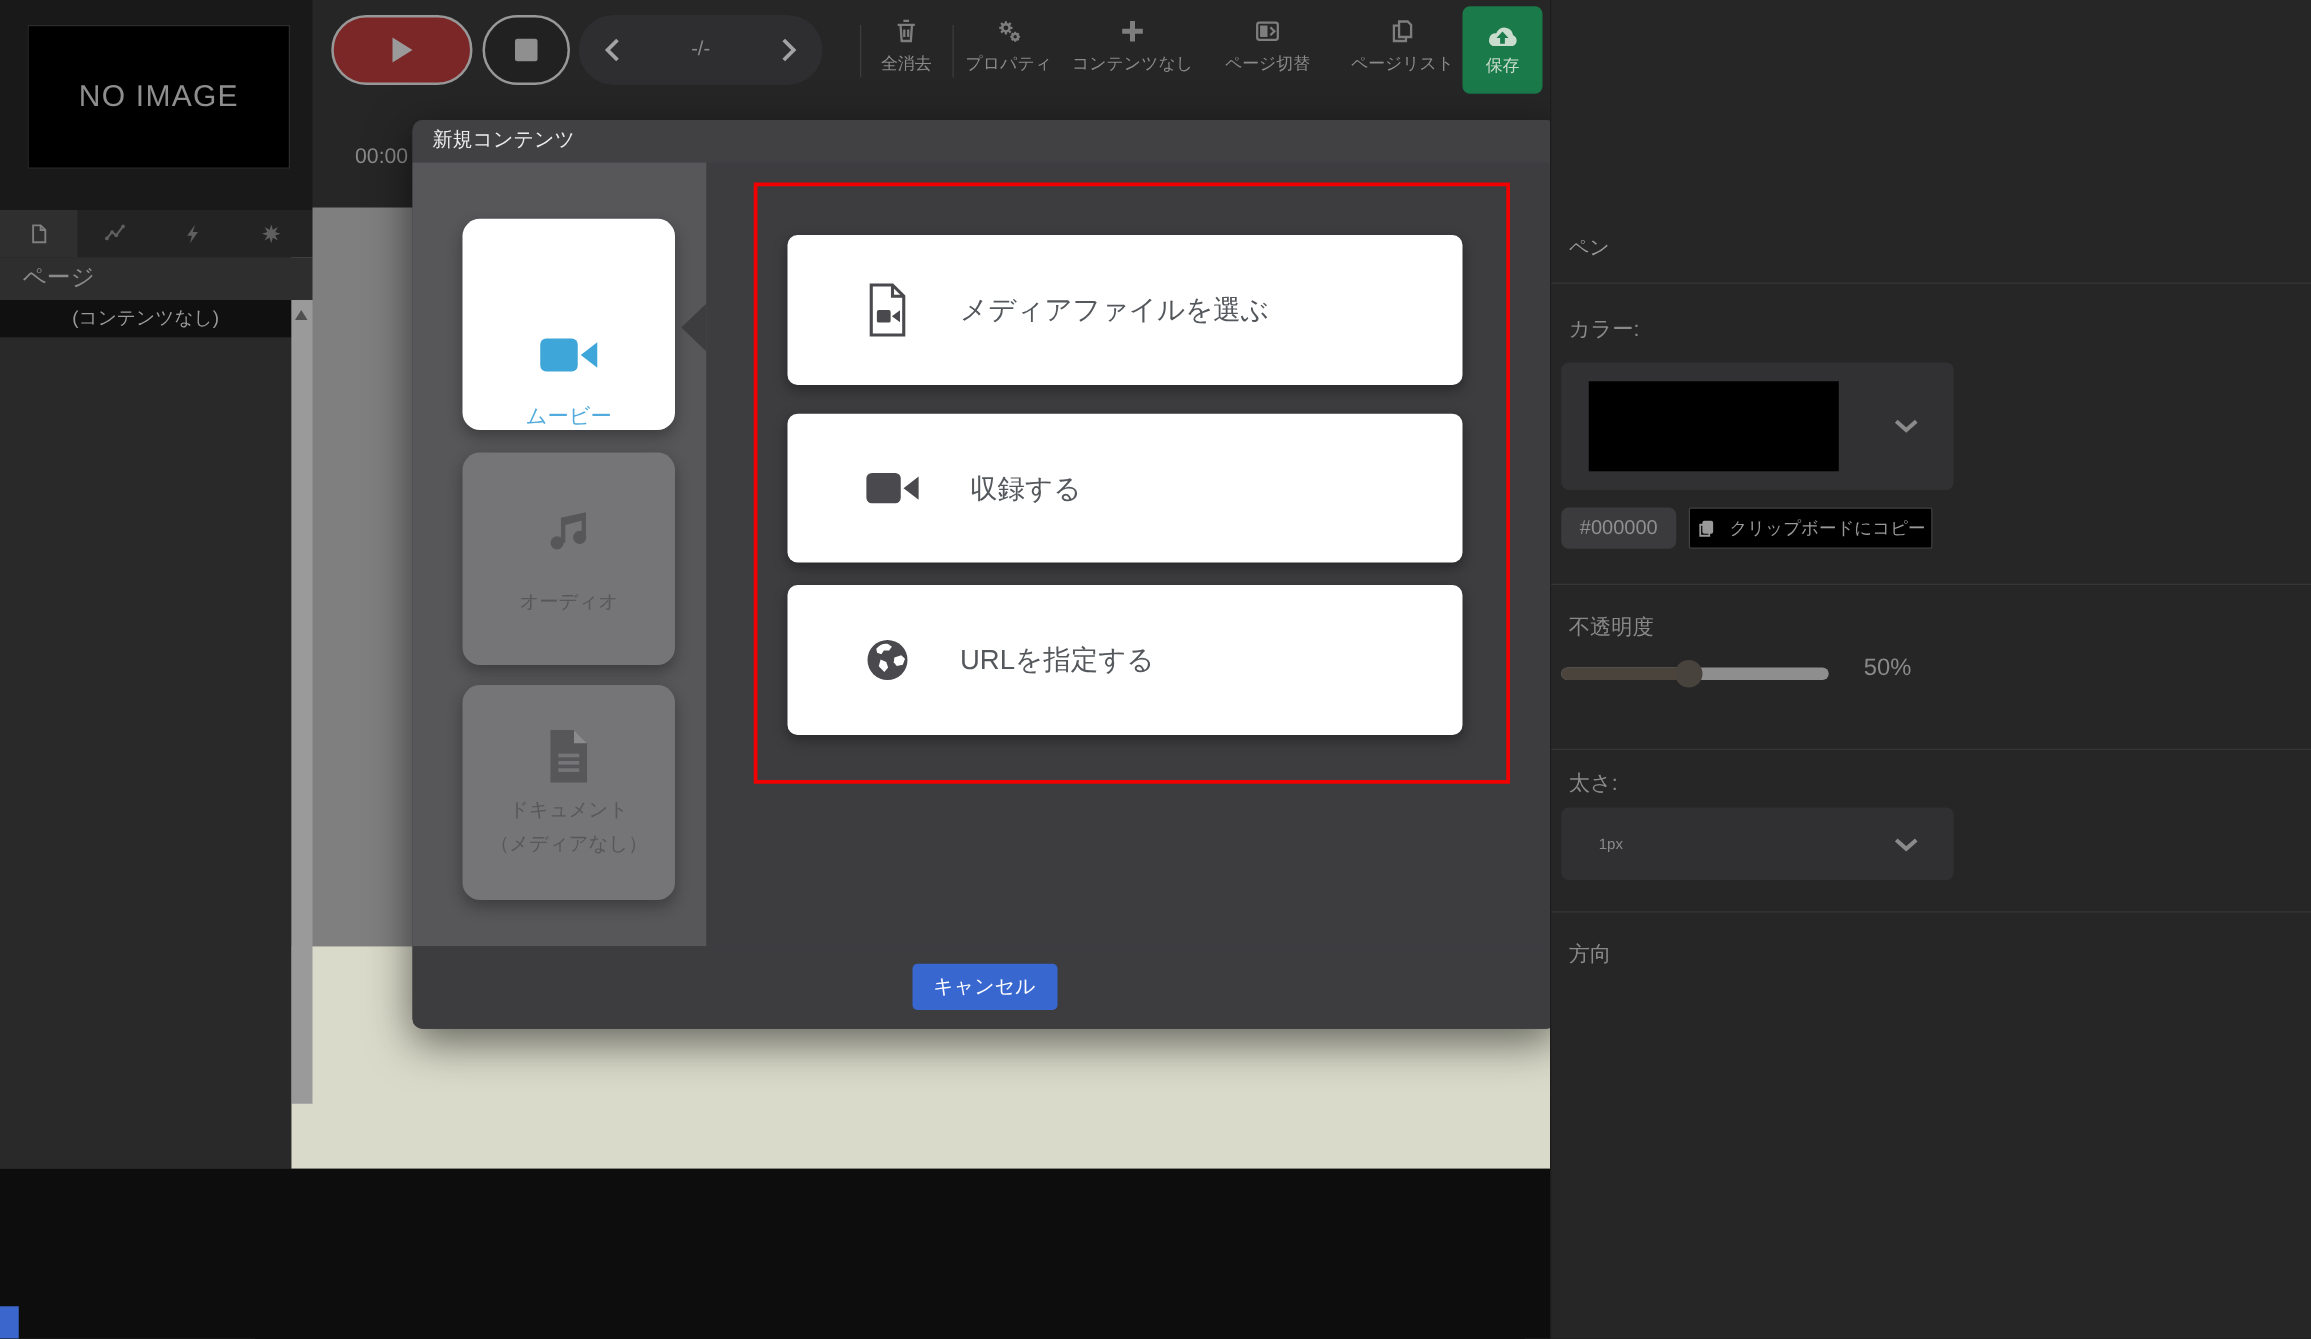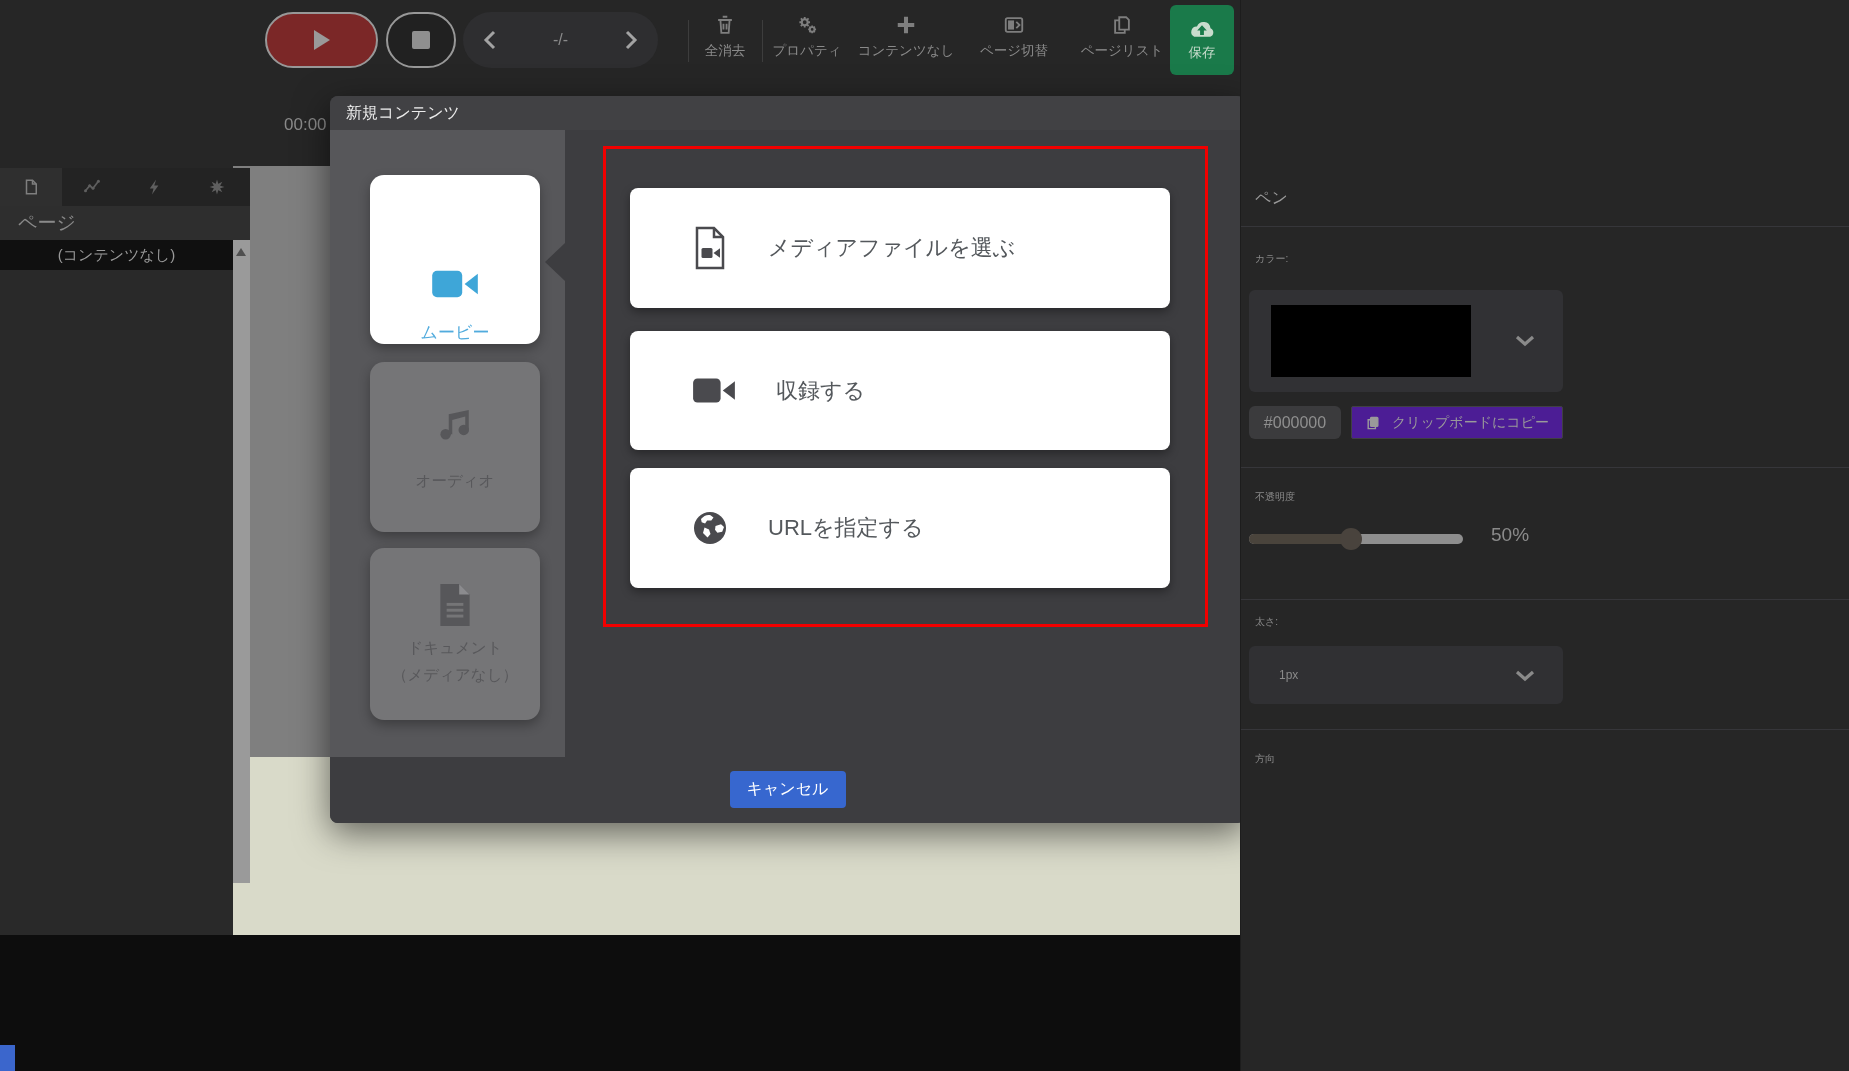--- a/index.html
+++ b/index.html
@@ -86,28 +86,28 @@
   .modal-footer { position:absolute; left:0; top:661px; width:100%; height:66px; background:#3d3d40;
                   border-radius:0 0 8px 8px; display:flex; justify-content:center; }
   .btn-cancel { margin-top:14px; width:116px; height:37px; background:#3767cf; border:none; border-radius:4px;
                 color:#fff; font-size:16px; cursor:pointer; font-family:inherit; }
 
   
   .right-panel { position:absolute; left:1240px; top:0; width:609px; height:1071px; background:#262626;
                  border-left:1px solid #1d1d1d; }
   .rp-sep { position:absolute; left:0; width:609px; height:1px; background:#36363a; }
   .rp-title { position:absolute; left:14px; top:188px; color:#9a9a9a; font-size:16px; }
-  .rp-label { position:absolute; left:14px; color:#8a8a8a; font-size:10px; }
+  .rp-label { position:absolute; left:14px; color:#8a8a8a; font-size:17px; }
   .color-dd { position:absolute; left:8px; top:290px; width:314px; height:102px; background:#313134;
               border-radius:6px; cursor:pointer; }
   .color-swatch { position:absolute; left:22px; top:15px; width:200px; height:72px; background:#000; }
   .color-dd .chev { position:absolute; right:28px; top:45px; color:#8a8a8a; }
   .hex-chip { position:absolute; left:8px; top:406px; width:92px; height:33px; background:#3b3b3d; border-radius:6px;
               color:#8f8f8f; font-size:16px; line-height:33px; text-align:center; }
-  .copy-btn { position:absolute; left:110px; top:406px; width:212px; height:33px; background:#4c1d95;
+  .copy-btn { position:absolute; left:110px; top:406px; width:195px; height:33px; background:#000000;
               border:1px solid #404043; border-radius:2px; display:flex; align-items:center; justify-content:center;
               gap:11px; color:#9a9a9a; font-size:14px; cursor:pointer; }
   .slider { position:absolute; left:8px; top:534px; width:214px; height:10px; border-radius:5px; background:#8e8e8e; cursor:pointer; }
   .slider-fill { position:absolute; left:0; top:0; width:102px; height:10px; border-radius:5px 0 0 5px; background:#4a443c; }
   .slider-thumb { position:absolute; left:91px; top:-6px; width:22px; height:22px; border-radius:50%; background:#49433d; }
   .opacity-value { position:absolute; left:250px; top:524px; color:#8a8a8a; font-size:19px; }
   .dd { position:absolute; left:8px; width:314px; height:58px; background:#303033; border-radius:6px;
         color:#8a8a8a; font-size:12px; line-height:58px; padding-left:30px; cursor:pointer; }
   .dd .chev { position:absolute; right:28px; top:24px; color:#8a8a8a; }
   .dd-width { top:646px; }
@@ -121,20 +121,23 @@
 <div class="screen">
 
   <div class="canvas-gray"></div>
   <div class="canvas-olive"></div>
   <div class="bottom-bar"></div>
   <div class="blue-chip"></div>
   <div class="scrollbar">
     <div class="scroll-up"></div>
   </div>
 
+  <div class="preview-panel">
+    <div class="no-image">NO IMAGE</div>
+  </div>
 
   <div class="btn-play">
     <svg class="ic" width="20" height="24" viewBox="0 0 20 24">
         <path d="M2 2l16 10L2 22z" fill="#9a9a9a"></path>
       </svg>
   </div>
   <div class="btn-stop">
     <div class="stop-square"></div>
   </div>
   <div class="nav-pill">

